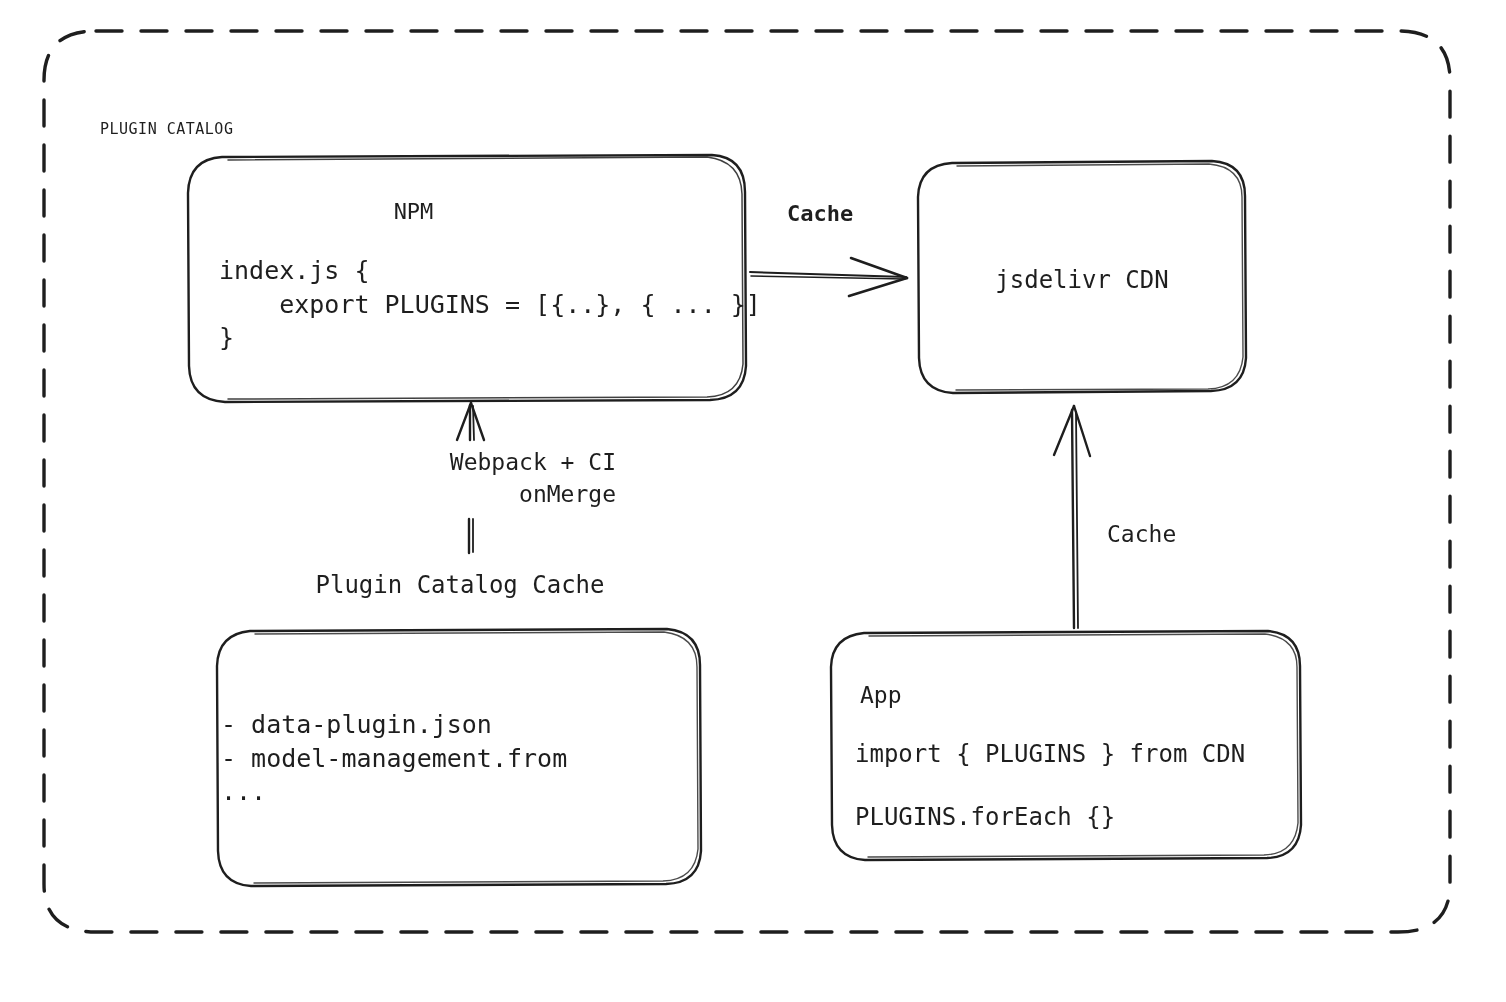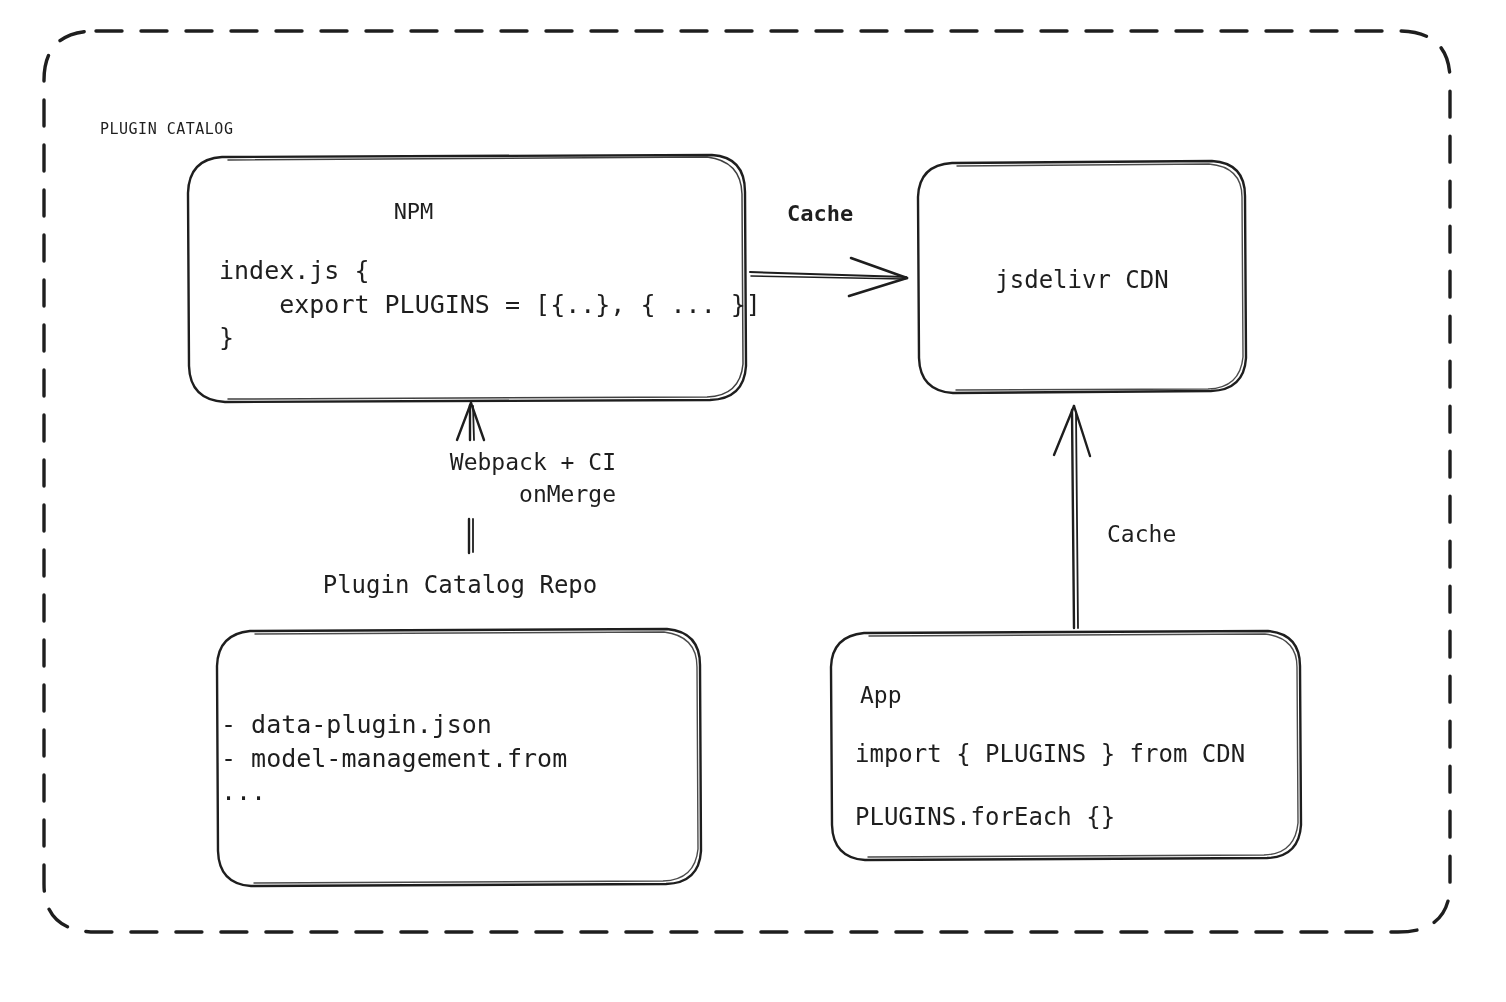--- a/index.html
+++ b/index.html
@@ -185,21 +185,21 @@
     export PLUGINS = [{..}, { ... }]
 }</div>
 
 <div class="lbl" id="cdn-title">jsdelivr CDN</div>
 
 <div class="lbl" id="cache-label">Cache</div>
 
 <div class="lbl" id="webpack-label">Webpack + CI
 onMerge</div>
 
-<div class="lbl" id="repo-caption">Plugin Catalog Repo</div>
+<div class="lbl" id="repo-caption">Plugin Catalog Cache</div>
 
 <div class="lbl" id="repo-list">- data-plugin.json
 - model-management.from
 ...</div>
 
 <div class="lbl" id="import-label">Cache</div>
 
 <div class="lbl" id="app-title">App</div>
 
 <div class="lbl" id="app-line1">import { PLUGINS } from CDN</div>

